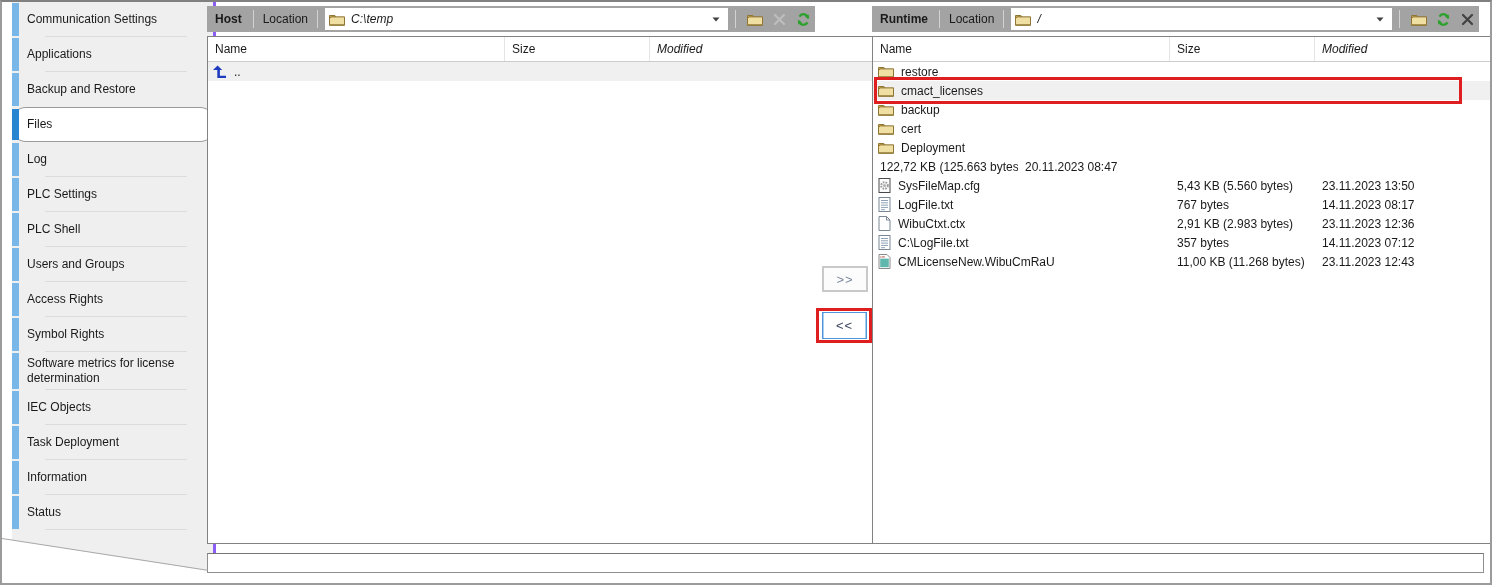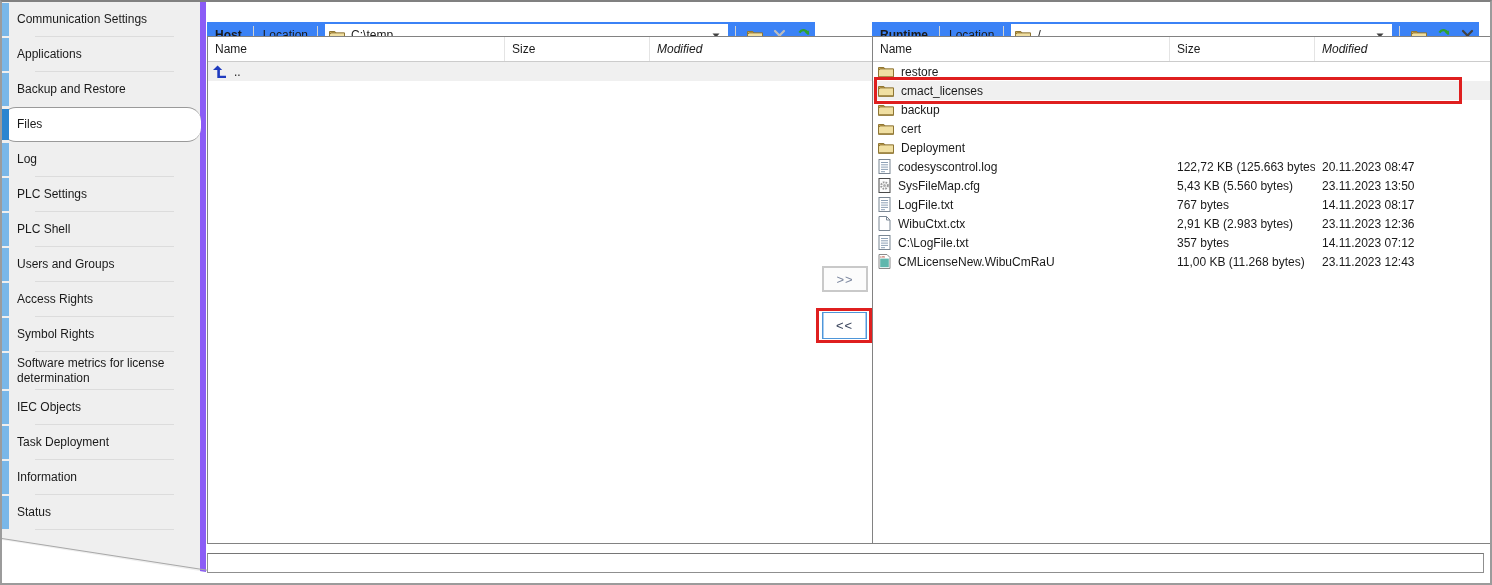--- a/index.html
+++ b/index.html
@@ -1,40 +1,40 @@
 <!DOCTYPE html>
 <html><head>
 <meta charset="utf-8">
 <style>
   * { box-sizing: border-box; margin: 0; padding: 0; }
   body { background: #fff; font-family: "Liberation Sans", sans-serif; }
   .screen { position: relative; width: 1492px; height: 585px; background: #ffffff; overflow: hidden; font-size: 12px; color: #1a1a1a; }
   .frame { position: absolute; inset: 0; border: 2px solid #9b9b9b; border-top-color: #808080; pointer-events: none; z-index: 50; }
 
   
-  .sidebar { position: absolute; left: 2px; top: 2px; width: 204px; height: 576px; background: #efefef;
-             border-right: 6px solid #8b5cf6;
+  .sidebar { position: absolute; left: 12px; top: 2px; width: 204px; height: 576px; background: #efefef;
+             border-right: 3px solid #8b5cf6;
              clip-path: polygon(0 0, 100% 0, 100% 570px, 0 538px); }
   .sidebar-taper { position: absolute; left: 2px; top: 538px; width: 208px; height: 1px; background: #a8a8a8;
                    transform-origin: left top; transform: rotate(8.8deg); z-index: 2; }
   .tab { position: relative; display: flex; align-items: center; min-height: 35px; padding: 4px 10px 4px 15px; cursor: default; }
   .tab .stripe { position: absolute; left: 0; top: 1px; bottom: 1px; width: 7px; background: #79b7e8; }
   .tab.selected { background: #ffffff; border-top: 1px solid #9a9a9a; border-bottom: 1px solid #9a9a9a; width: calc(100% + 1px); z-index: 3; border-radius: 14px; }
   .tab.selected .stripe { background: #2a85d0; }
   .tab:not(.selected):not(.no-sep)::after { content: ""; position: absolute; left: 33px; right: 26px; bottom: 0; height: 1px; background: #dcdcdc; }
   .tab-label { line-height: 1.25; }
 
   
-  .toolbar { position: absolute; top: 22px; height: 26px; display: flex; align-items: center; background: #3b82f6; }
+  .toolbar { position: absolute; top: 6px; height: 26px; display: flex; align-items: center; background: #a3a3a3; }
   .host-toolbar { left: 207px; width: 608px; }
   .runtime-toolbar { left: 872px; width: 607px; }
   .tab-title { font-weight: bold; padding: 0 4px 0 8px; }
   .loc-label { padding: 0 2px; }
   .vsep { width: 1px; height: 18px; background: #d2d2d2; margin: 0 7px; flex: none; }
-  .combo { flex: 1; display: flex; align-items: center; height: 22px; background: #fff; gap: 6px; padding: 0 4px; }
+  .combo { flex: 1; display: flex; align-items: center; height: 22px; background: #fff; gap: 6px; padding: 0 4px; font-style: italic; }
   .combo .path { flex: 1; }
   .dd-btn { border: none; background: transparent; padding: 2px 4px; cursor: default; display: flex; align-items: center; }
   .tbtn { border: none; background: transparent; width: 24px; height: 22px; display: flex; align-items: center; justify-content: center; cursor: default; }
   .icon { display: inline-flex; align-items: center; justify-content: center; }
 
   
   .list { position: absolute; top: 36px; width: 722px; height: 508px; background: #fff; border: 1px solid #828282; }
   .host-list { left: 207px; }
   .runtime-list { left: 872px; }
   .runtime-list::after { content: ""; position: absolute; top: 0; bottom: 0; right: 6px; width: 1px; background: #e6e6e6; }
@@ -320,29 +320,20 @@
                 <path d="M0.5 2.5h5.4l1.4 1.8h8.2v8H0.5Z" fill="#cfa954" stroke="#8f7634" stroke-linejoin="round"></path>
                 <path d="M0.5 5.2 2.6 3.9h12.9v7.9H0.5Z" fill="#f0dfa2" stroke="#8f7634" stroke-linejoin="round"></path>
               </svg>
             </span>
             <span>Deployment</span>
           </span>
           <span class="cell cell-size"></span>
           <span class="cell cell-mod"></span>
         </div>
         <div class="row">
-          <span class="cell cell-name">
-            <span class="icon">
-              <svg width="13" height="15" viewBox="0 0 13 15">
-                <rect x="1" y="0.5" width="11" height="14" fill="#fff" stroke="#7b8794"></rect>
-                <path d="M3 3.5h7M3 5.8h7M3 8.1h7M3 10.4h7M3 12.7h4" stroke="#8da0b5" fill="none"></path>
-              </svg>
-            </span>
-            <span>codesyscontrol.log</span>
-          </span>
           <span class="cell cell-size">122,72 KB (125.663 bytes)</span>
           <span class="cell cell-mod">20.11.2023 08:47</span>
         </div>
         <div class="row">
           <span class="cell cell-name">
             <span class="icon">
               <svg width="13" height="15" viewBox="0 0 13 15">
                 <rect x="1" y="0.5" width="11" height="14" fill="#fdfdfd" stroke="#4a4a4a"></rect>
                 <circle cx="6.5" cy="7.5" r="3.3" fill="none" stroke="#999" stroke-width="2" stroke-dasharray="1.6 1.1"></circle>
                 <circle cx="6.5" cy="7.5" r="1.5" fill="#b0b0b0"></circle>

